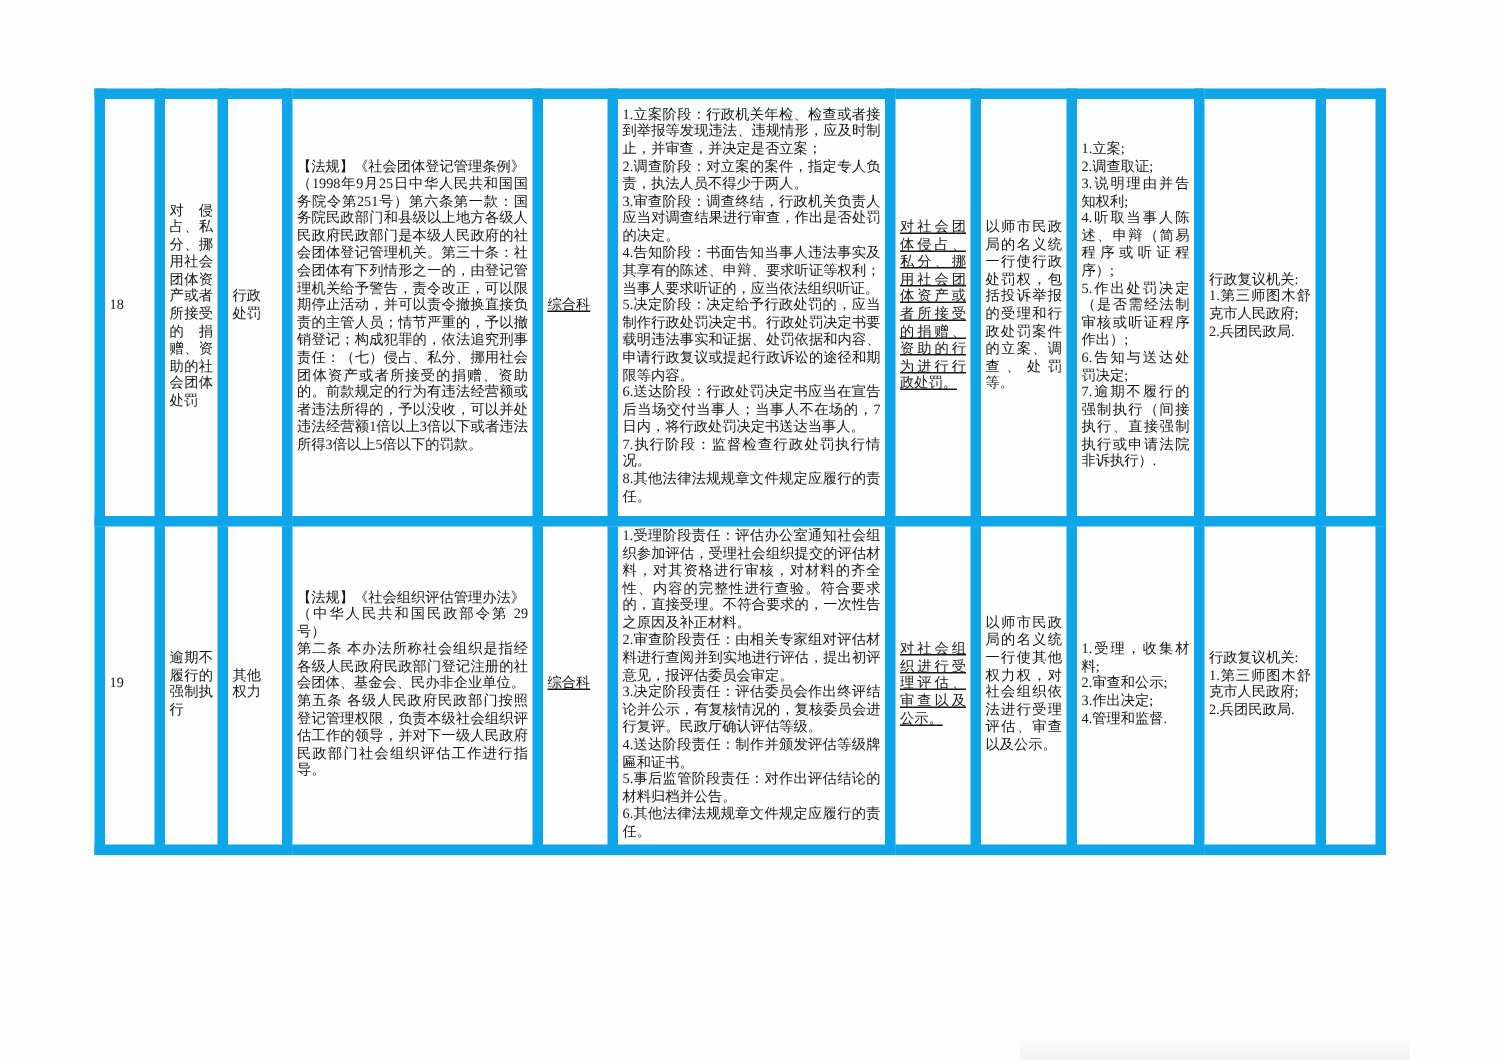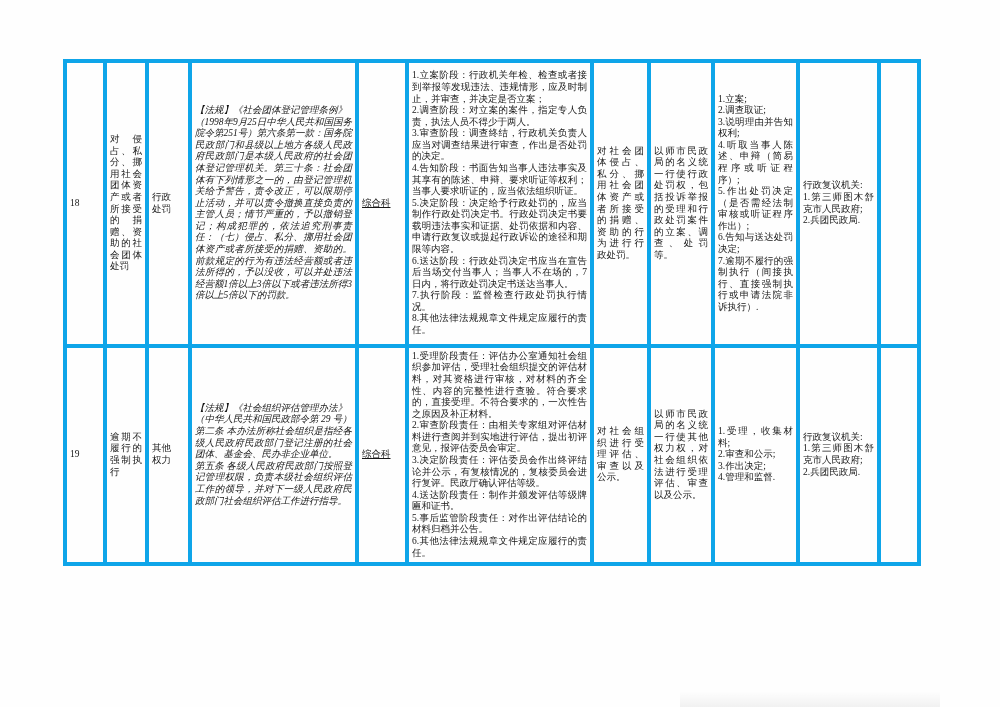--- a/index.html
+++ b/index.html
@@ -10,41 +10,41 @@
   .scan-shade{
     position:absolute;right:60px;bottom:0;width:260px;height:16px;
     background:linear-gradient(to bottom,rgba(0,0,0,0),rgba(0,0,0,0.05));
   }
   table.doc{
     position:absolute;left:63px;top:59px;width:854px;
     border-collapse:collapse;table-layout:fixed;
     border:2px solid #1a1a1a;
   }
   table.doc td{
-    border:4px solid #0ea5e9;
+    border:7px solid #0ea5e9;
     vertical-align:middle;
     overflow:hidden;
     white-space:pre-wrap;
     word-break:break-all;
     text-align:justify;
     font-size:9.5px;
     line-height:1.22;
     padding:2px 3px;
     color:#161616;
     margin-top:19px;
   }
   tr.row-18{height:285px;}
   tr.row-19{height:218px;}
   td.c-serial{text-align:center;font-size:10px;}
   td.c-item{font-size:10px;text-align:left;padding:2px 4px;}
   td.c-cat{text-align:center;font-size:10px;}
-  td.c-legal{padding:2px 4px;font-style:italic;}
+  td.c-legal{padding:2px 4px;}
   td.c-dept{text-align:center;text-decoration:underline;}
   td.c-proc{vertical-align:top;padding:2px 3px;}
-  td.c-duty{font-size:9px;padding:2px 2px;}
+  td.c-duty{font-size:9px;padding:2px 2px;text-decoration:underline;}
   td.c-auth{font-size:9px;padding:2px 4px;font-family:Liberation Serif, serif;}
   td.c-steps{font-size:9px;padding:2px 4px;text-align:left;}
   td.c-review{font-size:9.5px;padding:2px 4px;text-align:left;}
 </style>
 </head>
 <body>
 
 <div class="page">
   <table class="doc">
     <colgroup>

